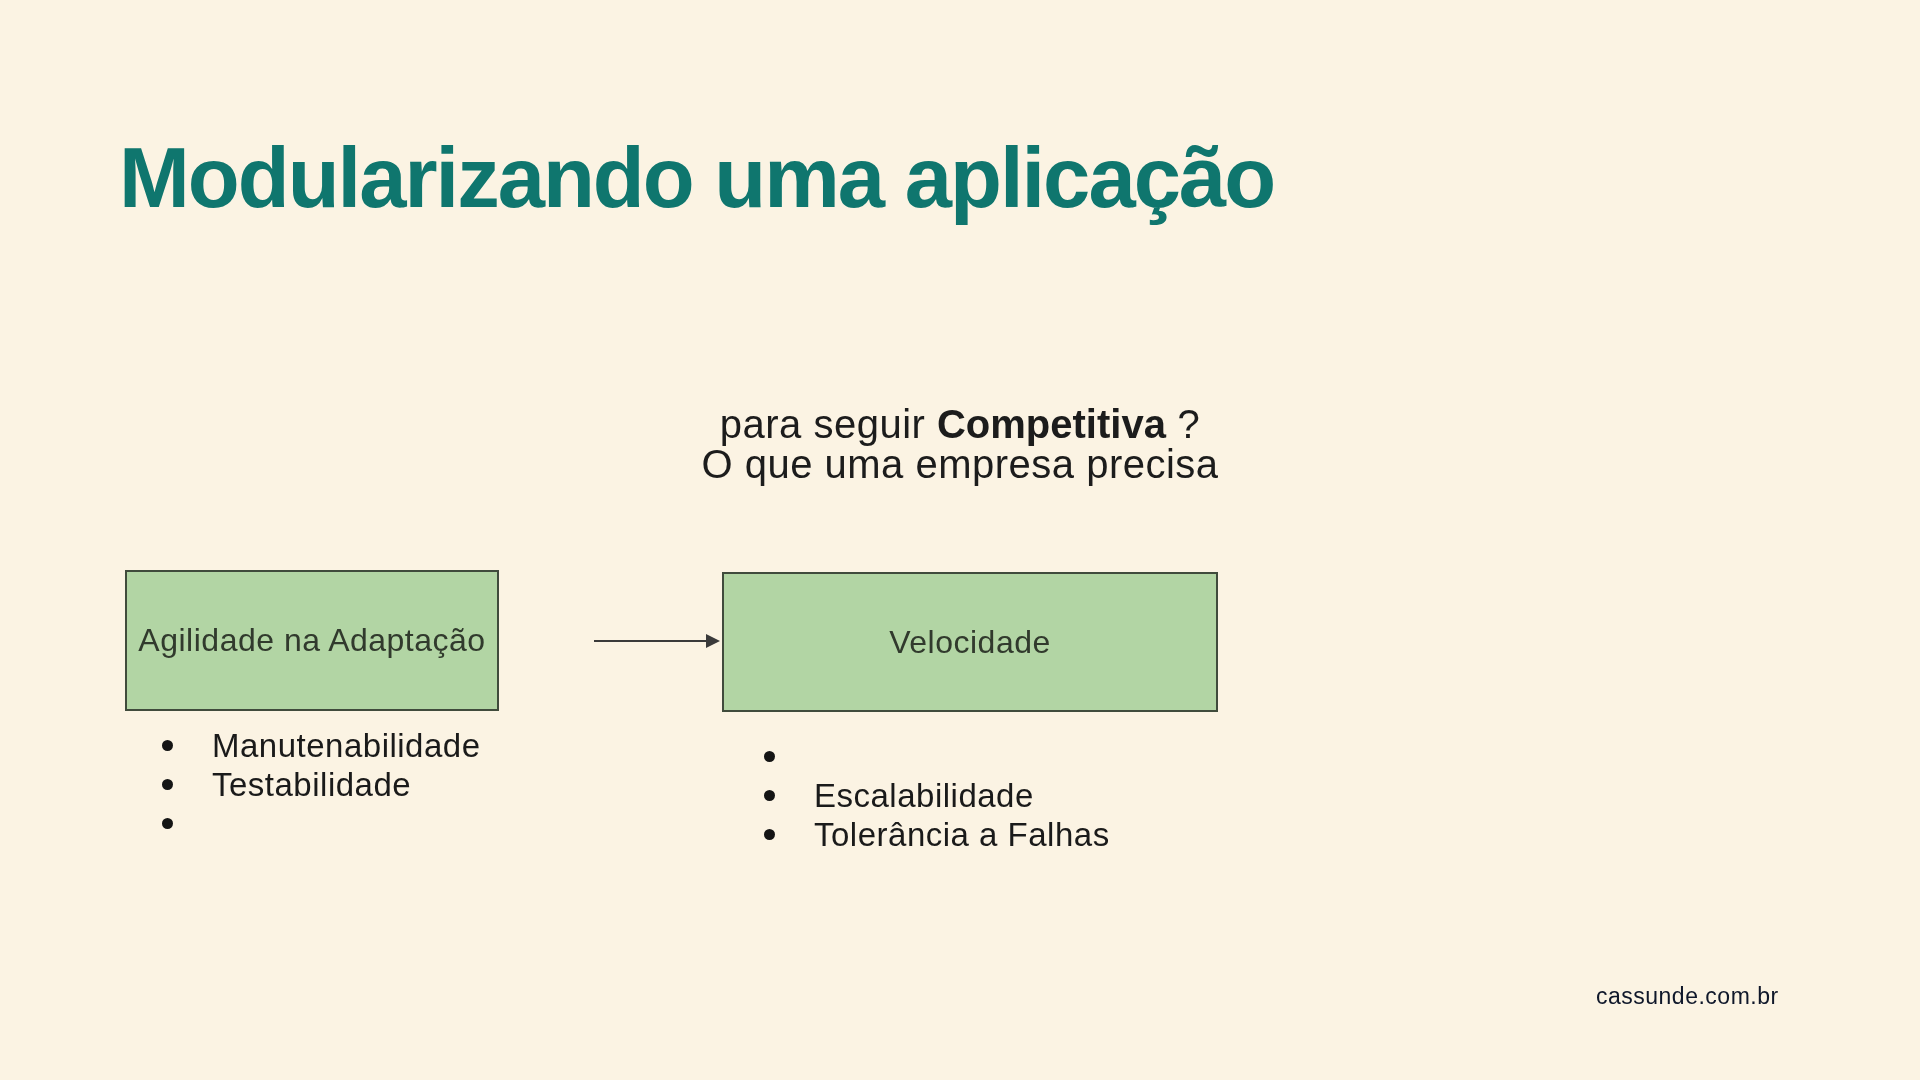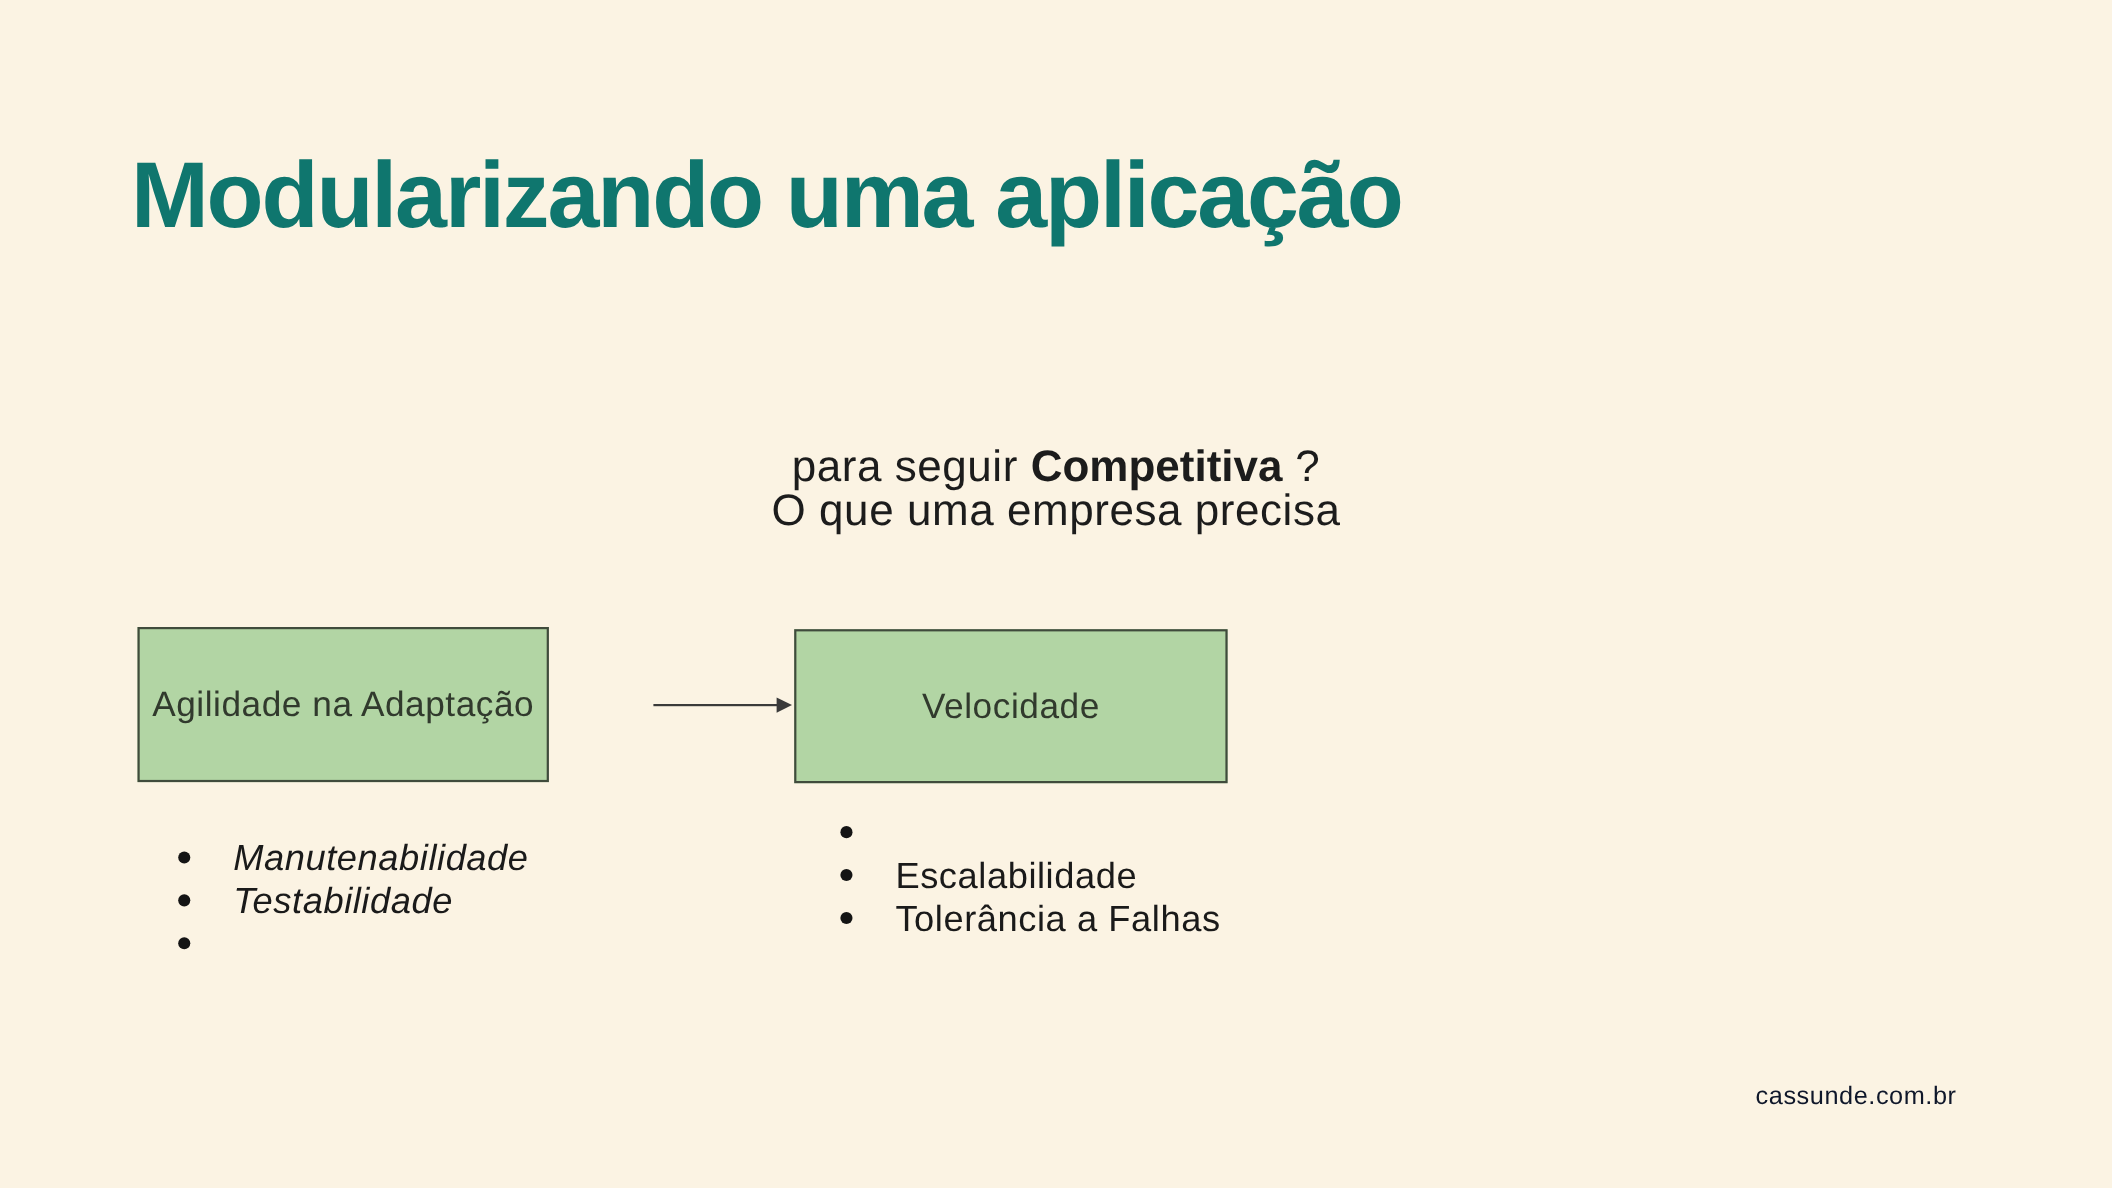--- a/index.html
+++ b/index.html
@@ -45,21 +45,21 @@
     background: #b2d5a4;
     border: 2px solid #404b3c;
     display: flex;
     align-items: center;
     justify-content: center;
     font-size: 32px;
     letter-spacing: 0.5px;
     color: #313a2d;
   }
   .dbox.box-left  { left: 125px; top: 570px; width: 374px; height: 141px; }
-  .dbox.box-right { left: 722px; top: 572px; width: 394px; height: 140px; }
+  .dbox.box-right { left: 722px; top: 572px; width: 496px; height: 140px; }
   .arrow-line {
     position: absolute;
     left: 594px;
     top: 640px;
     width: 114px;
     height: 2px;
     background: #3a3a3a;
   }
   .arrow-head {
     position: absolute;
@@ -73,21 +73,21 @@
   }
   .blist {
     position: absolute;
     margin: 0;
     padding: 0;
     list-style: none;
     font-size: 33px;
     letter-spacing: 0.5px;
     color: #1a1a1a;
   }
-  .blist.list-left  { left: 162px; top: 760px; font-style: italic; }
+  .blist.list-left  { left: 162px; top: 726px; }
   .blist.list-right { left: 764px; top: 737px; }
   .blist li {
     display: flex;
     align-items: center;
     height: 39px;
     white-space: nowrap;
   }
   .blist li .bullet-dot {
     display: inline-block;
     width: 11px;

